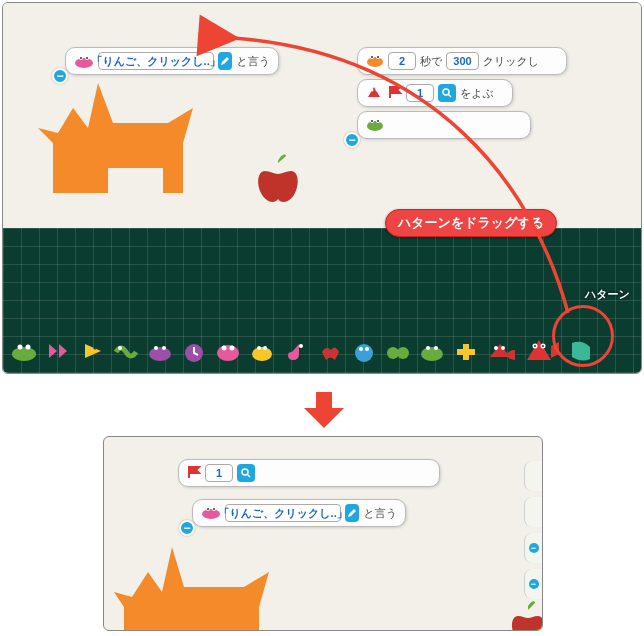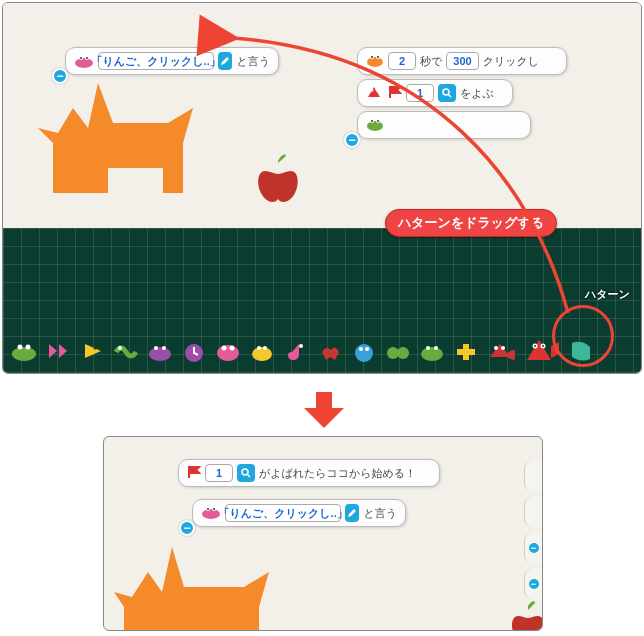--- a/index.html
+++ b/index.html
@@ -284,21 +284,20 @@
           <path d="M2 1 L2 13 M2 2 L12 2 L9 5 L12 8 L2 8" stroke="#d33" stroke-width="2" fill="#d33"></path>
         </svg>
     </span>
     <span class="field">1</span>
     <span class="mag-btn">
       <svg width="10" height="10" viewBox="0 0 10 10">
           <circle cx="4" cy="4" r="3" fill="none" stroke="#fff" stroke-width="1.5"></circle>
           <line x1="6" y1="6" x2="9" y2="9" stroke="#fff" stroke-width="1.5"></line>
         </svg>
     </span>
-    <span>がよばれたらココから始める！</span>
   </div>
 
   <div class="block" style="left:88px; top:62px; width:214px;">
     <span class="minus-badge">−</span>
     <span>
       <svg width="20" height="14" viewBox="0 0 20 14">
           <ellipse cx="10" cy="9" rx="9" ry="5" fill="#e45a9b"></ellipse>
           <circle cx="7" cy="4" r="2" fill="#fff"></circle>
           <circle cx="13" cy="4" r="2" fill="#fff"></circle>
           <circle cx="7" cy="4" r="1" fill="#333"></circle>

